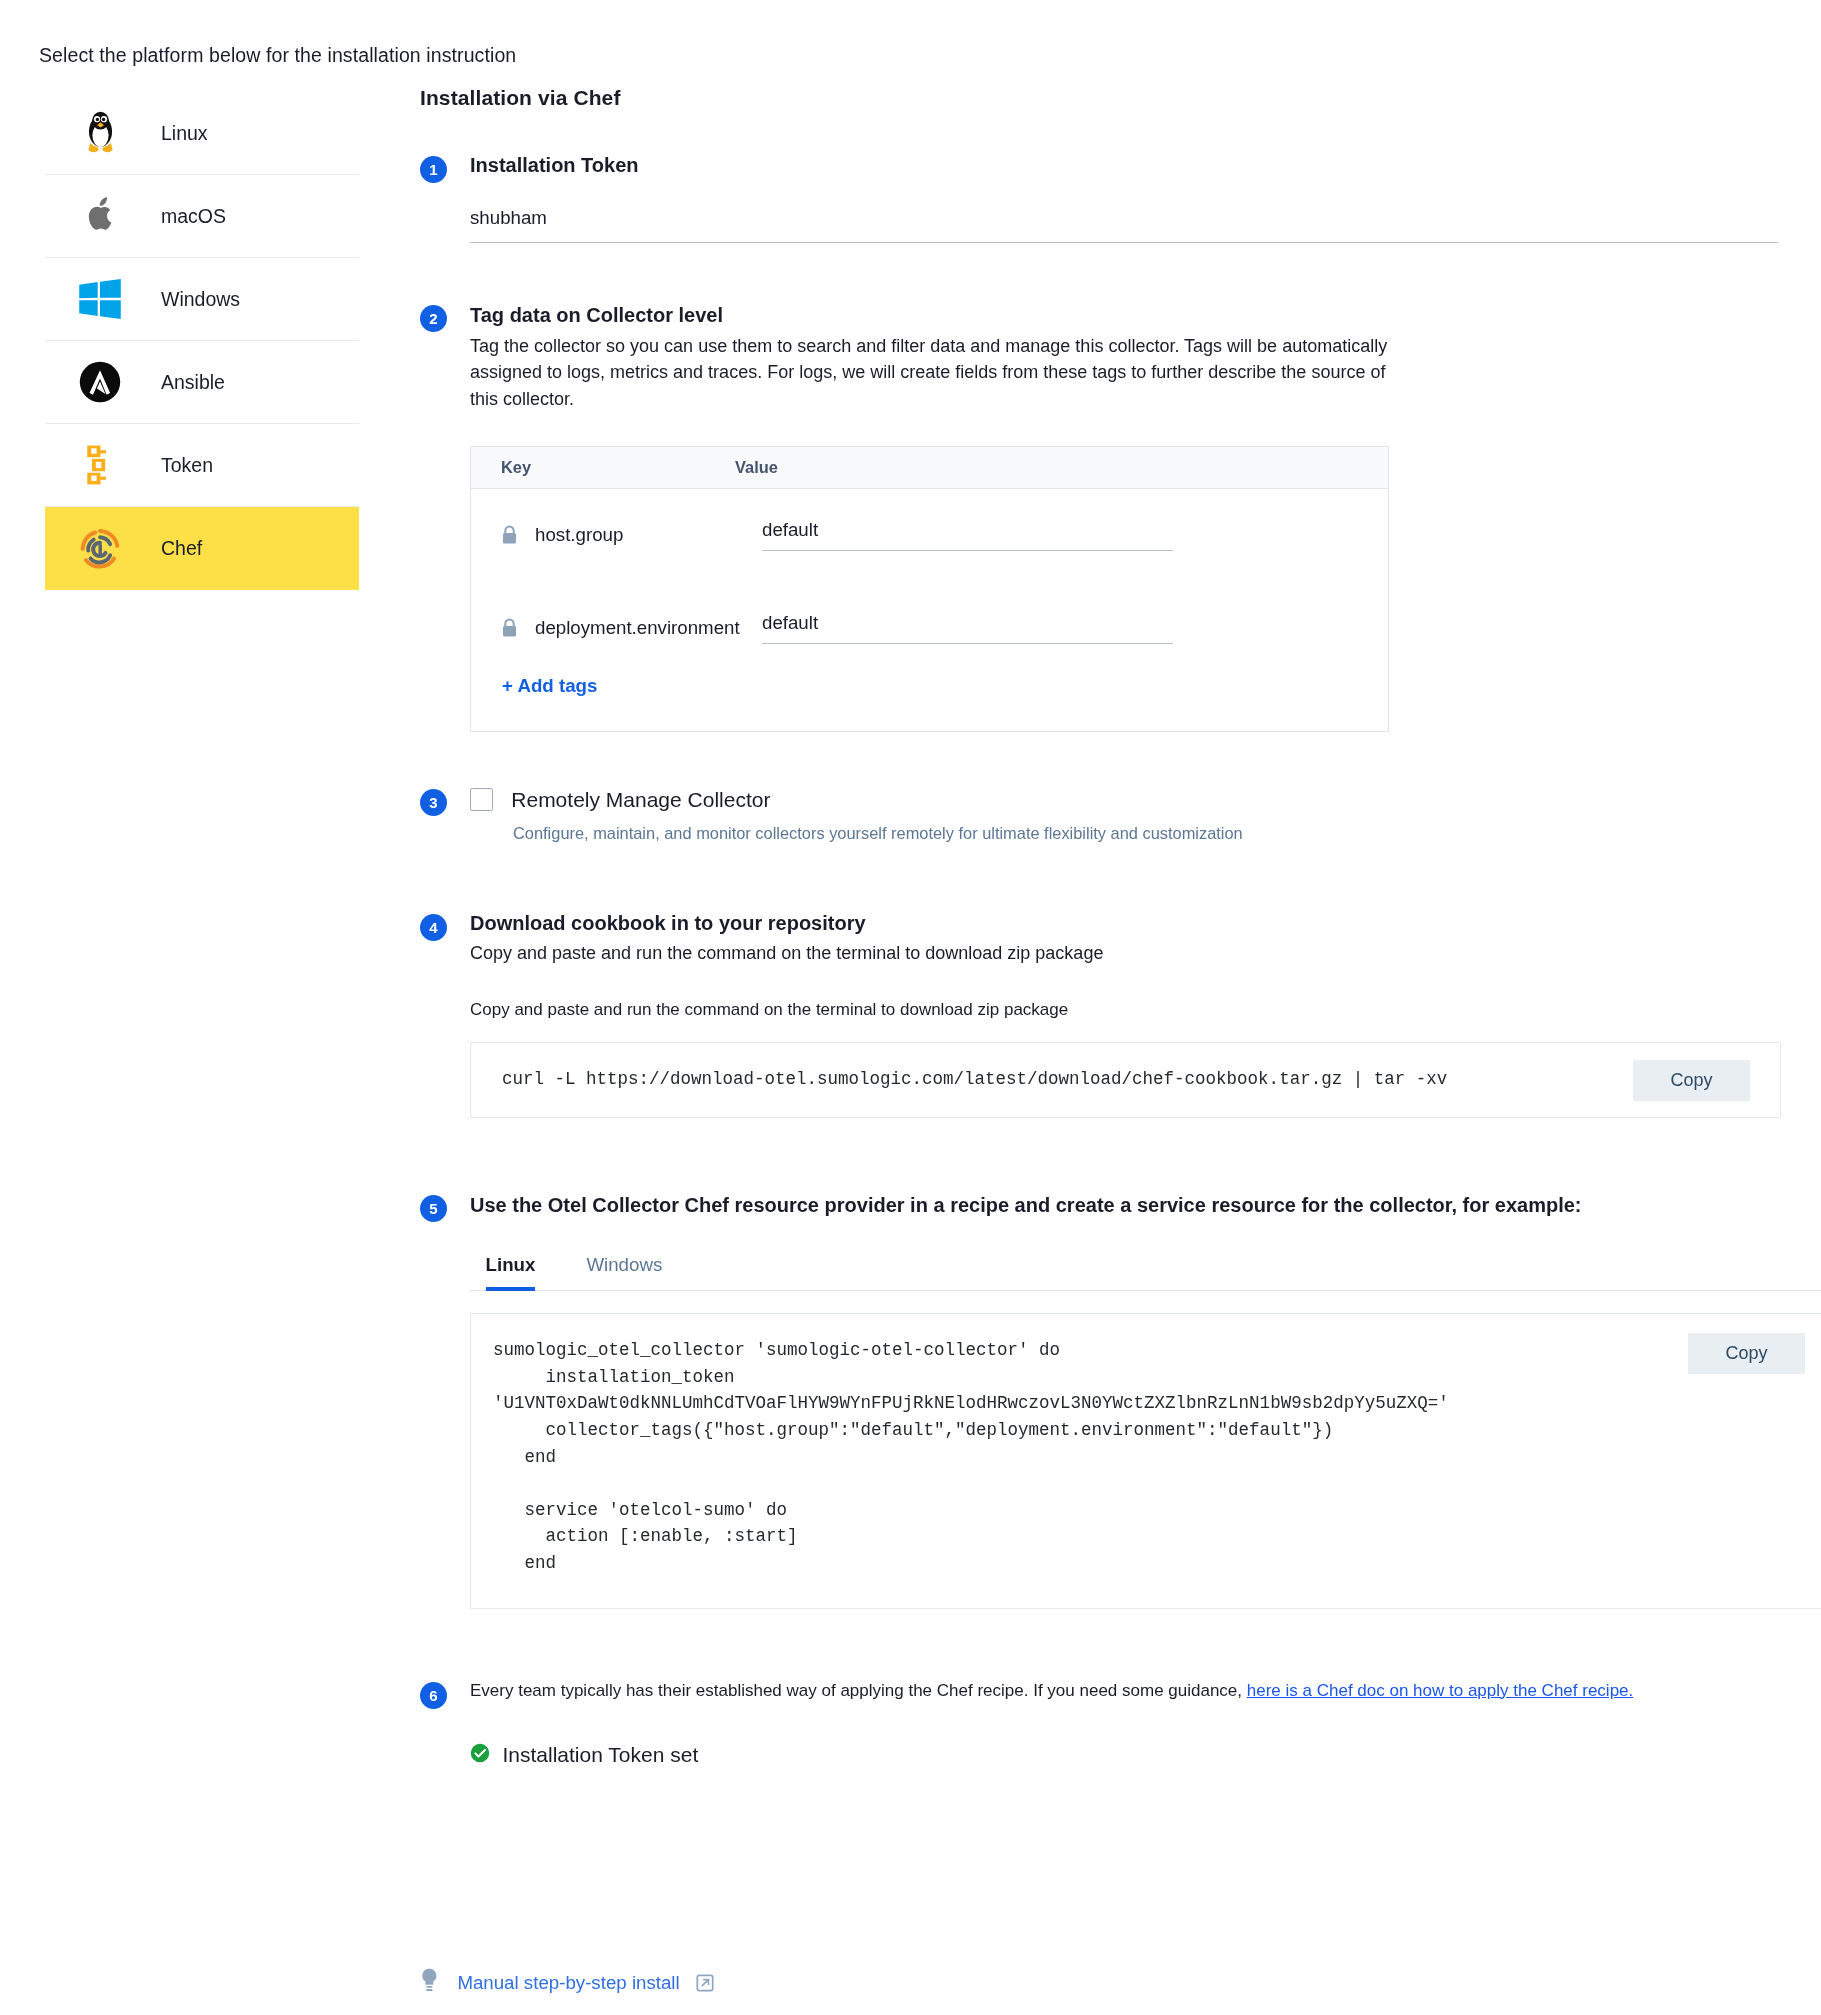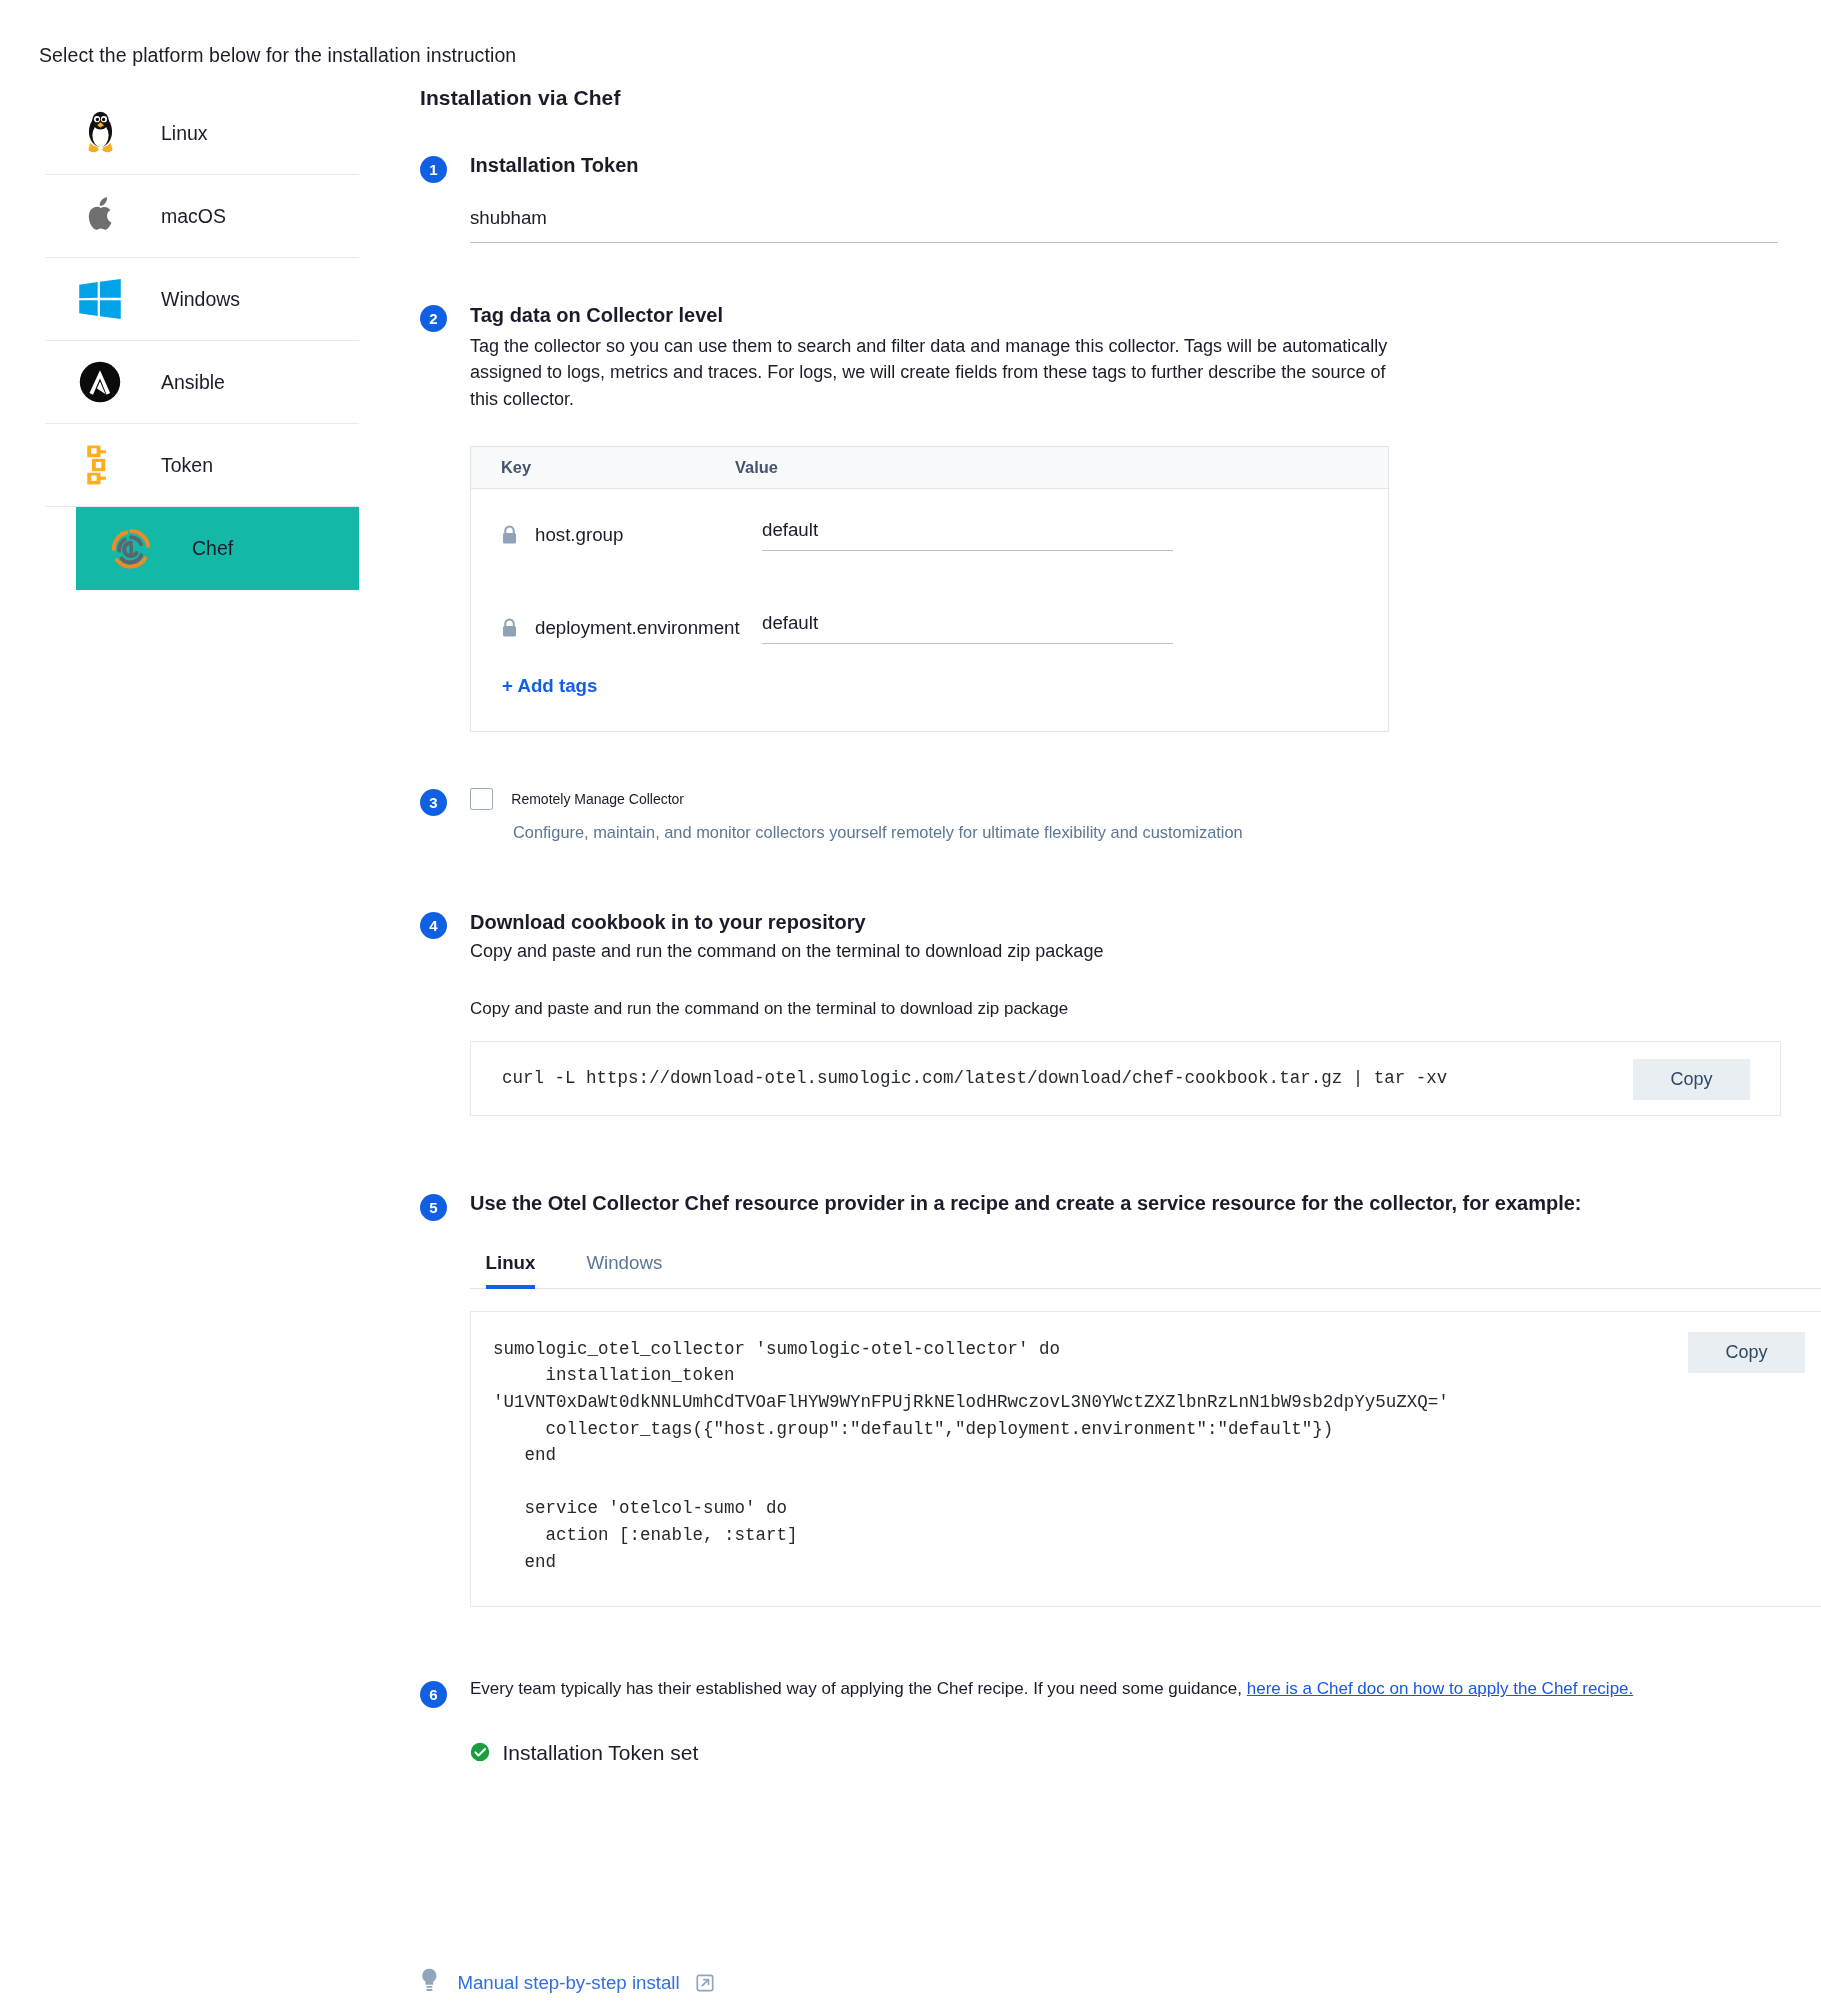--- a/index.html
+++ b/index.html
@@ -33,21 +33,21 @@
   }
   .plat-item {
     display: flex;
     align-items: center;
     height: 83px;
     padding-left: 30px;
     border-bottom: 0.8px solid #e8eaee;
     cursor: pointer;
   }
   .plat-item:last-child { border-bottom: none; }
-  .plat-item.selected { background: #14b8a6; border-bottom: none; margin-left: 31px; }
+  .plat-item.selected { background: #fde047; border-bottom: none; }
   .plat-icon {
     width: 50px; height: 50px;
     display: flex; align-items: center; justify-content: center;
     flex: 0 0 50px;
   }
   .plat-label {
     margin-left: 36px;
     font-size: 19.5px;
     color: #1a1d29;
   }
@@ -166,21 +166,21 @@
   .checkbox {
     width: 22.6px; height: 22.6px;
     border: 1.6px solid #9aa8bb;
     border-radius: 2.3px;
     background: #fff;
     flex: 0 0 22.6px;
     cursor: pointer;
   }
   .check-label {
     margin-left: 18.7px;
-    font-size: 14px;
+    font-size: 21px;
     color: #1a1d29;
   }
   .check-sub {
     margin-left: 43px;
     margin-top: 12.5px;
     font-size: 16.4px;
     color: #5b7793;
   }
 
   

